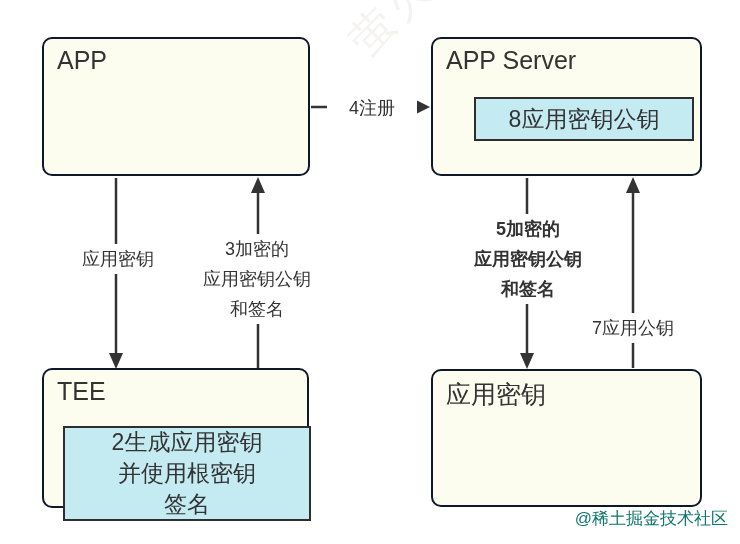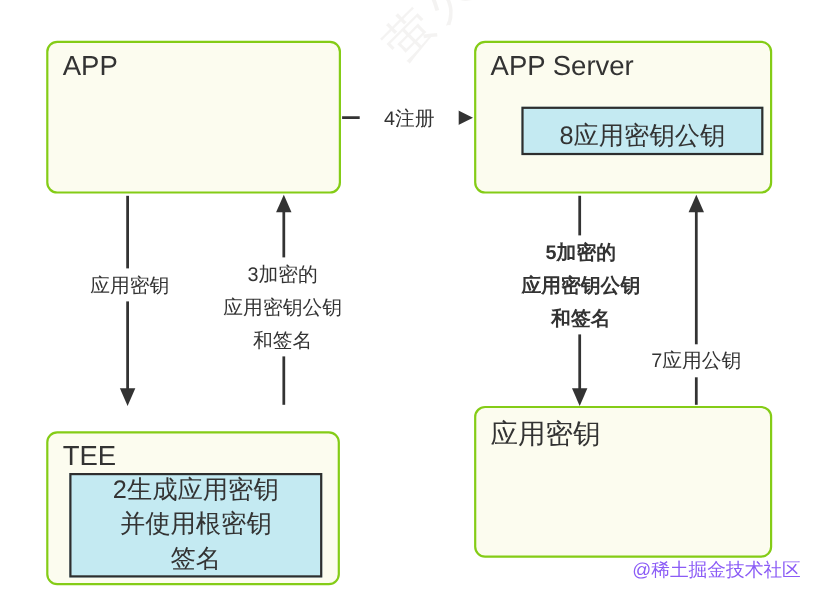--- a/index.html
+++ b/index.html
@@ -14,52 +14,52 @@
     color:rgba(150,140,130,0.10);
     transform:rotate(-45deg);transform-origin:center;
     user-select:none;pointer-events:none;
   }
   
   .wires{position:absolute;left:0;top:0;}
   .wires line{stroke:#333333;stroke-width:2.5;}
   .wires polygon{fill:#333333;stroke:none;}
   
   .node{
-    position:absolute;background:#fcfcef;border:2px solid #84cc16;border-radius:10px;
+    position:absolute;background:#fcfcef;border:2px solid #0f172a;border-radius:10px;
     box-sizing:border-box;
   }
   .node-title{
     position:absolute;left:13px;top:7px;font-size:25px;color:#333333;white-space:nowrap;
   }
   .inner-box{
     position:absolute;background:#c4eaf2;border:2px solid #2e2e2e;box-sizing:border-box;
-    display:flex;flex-direction:column;justify-content:flex-end;align-items:center;
+    display:flex;flex-direction:column;justify-content:center;align-items:center;
     font-size:23px;line-height:31px;text-align:center;color:#333333;
   }
   #node-app{left:42px;top:37px;width:268px;height:139px;}
   #node-app-server{left:431px;top:37px;width:271px;height:139px;}
   #app-server-inner{left:41px;top:58px;width:220px;height:44px;}
-  #node-tee{left:42px;top:368px;width:267px;height:140px;margin-top:24px;}
-  #tee-inner{left:19px;top:36px;width:230px;height:95px;}
+  #node-tee{left:42px;top:368px;width:267px;height:140px;}
+  #tee-inner{left:19px;top:56px;width:248px;height:95px;}
   #node-auth{left:431px;top:369px;width:271px;height:138px;}
   #auth-inner{left:27px;top:53px;width:217px;height:68px;}
   
   .edge-label{
     position:absolute;background:#ffffff;text-align:center;
     font-size:18px;line-height:30px;color:#333333;
   }
   .edge-label .ln{display:block;white-space:nowrap;}
   #label-1{left:48px;top:244px;width:140px;}
   #label-3{left:171px;top:234px;width:172px;}
   #label-4{left:327px;top:93px;width:90px;height:29px;}
   #label-5{left:442px;top:214px;width:172px;font-weight:bold;}
   #label-7{left:563px;top:313px;width:140px;height:30px;}
   
   .wm-community{
-    position:absolute;right:12px;top:507px;font-size:17px;color:#8b5cf6;
+    position:absolute;right:12px;top:507px;font-size:17px;color:#0f766e;
     white-space:nowrap;user-select:none;
   }
 </style>
 </head>
 <body>
 
 <div id="canvas">
 
   <div class="wm-faint">萤火</div>
 

